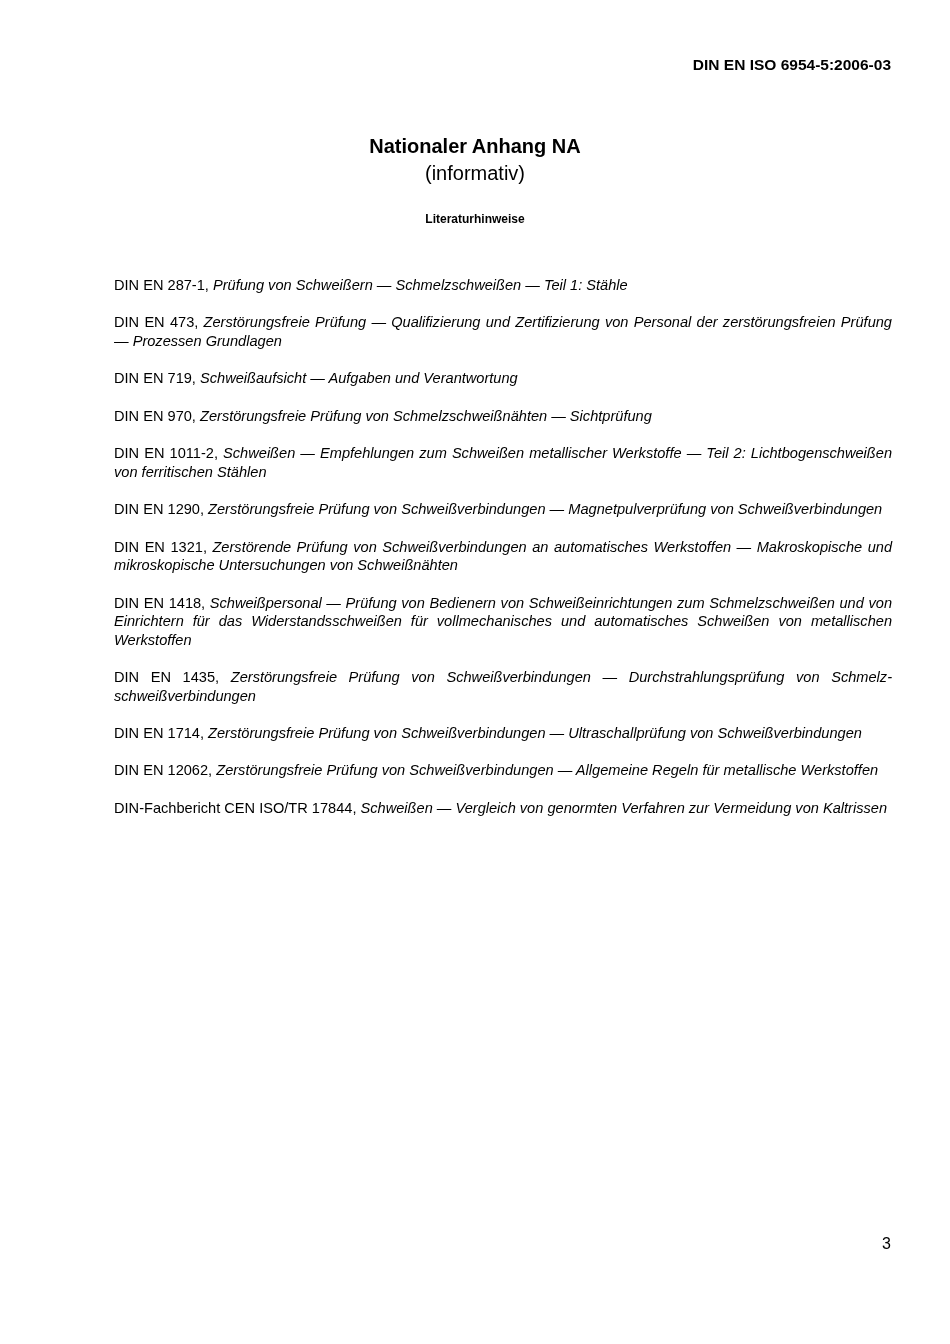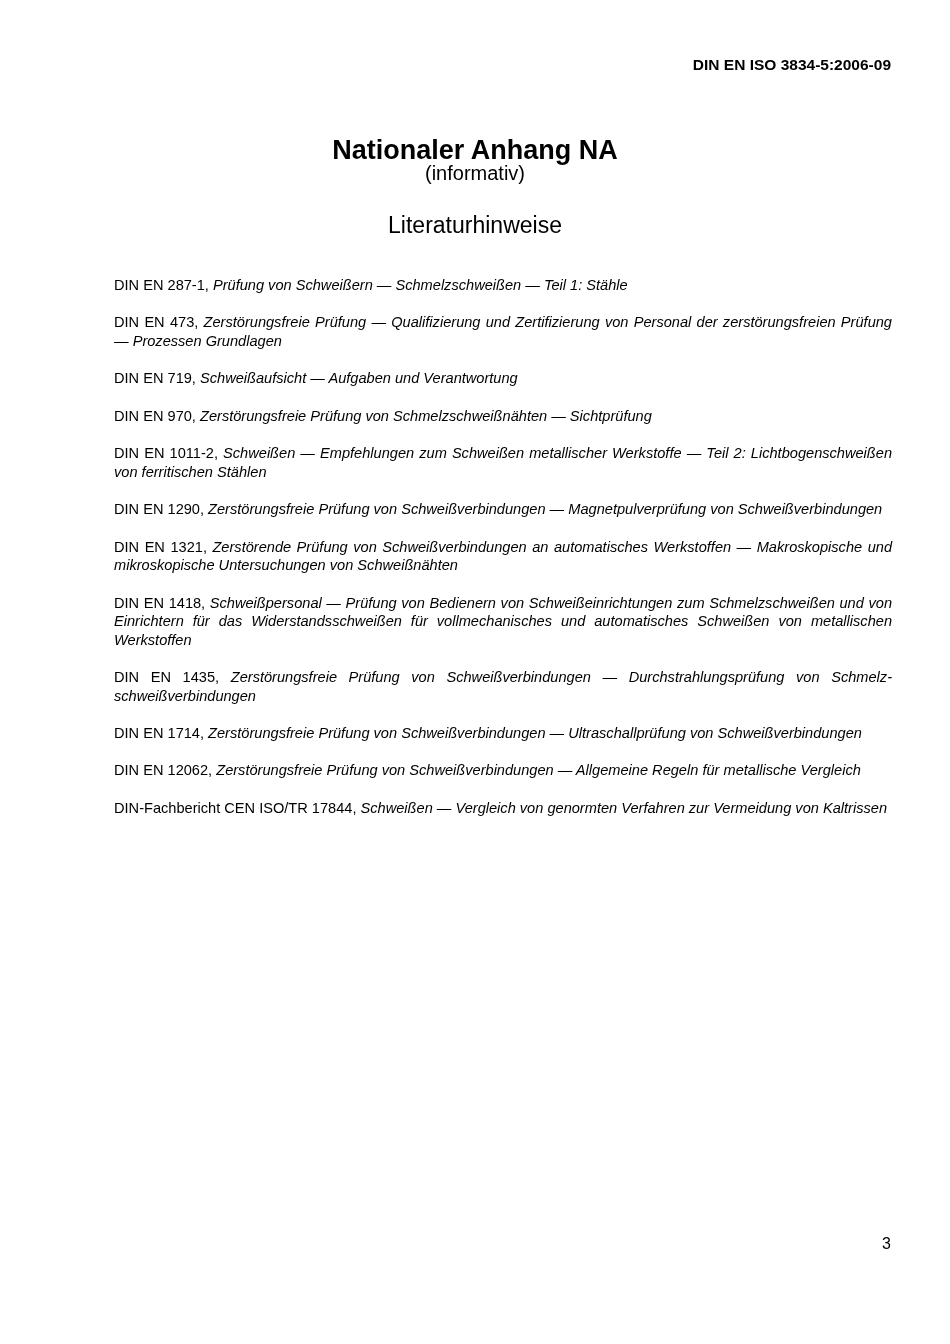--- a/index.html
+++ b/index.html
@@ -1,44 +1,44 @@
 <!DOCTYPE html>
 <html><head>
   <meta charset="utf-8">
   <style>
     html, body { margin:0; padding:0; background:#ffffff; }
     body { width:950px; height:1344px; position:relative; font-family:"Liberation Sans", sans-serif; color:#000; overflow:hidden; }
     .docid { position:absolute; right:59px; top:56px; font-weight:bold; font-size:15.5px; }
     .title { position:absolute; left:0; right:0; text-align:center; }
-    .t1 { top:135px; font-weight:bold; font-size:27px; }
+    .t1 { top:135px; font-weight:bold; font-size:20px; }
     .t2 { top:162px; font-size:20px; }
-    .t3 { top:212px; font-weight:normal; font-size:23px; }
+    .t3 { top:212px; font-weight:bold; font-size:12px; }
     .refs { position:absolute; left:114px; width:778px; top:276px; }
     .ref { font-size:14.6px; line-height:18.6px; text-align:justify; margin-bottom:18.8px; }
     .ref .id { font-style:normal;margin-top:44px; }
     .ref .ti { font-style:italic; }
     .pagenum { position:absolute; right:59px; top:1235px; font-size:16px; }
   </style>
 </head>
 <body>
 
-<div class="docid">DIN EN ISO 3834-5:2006-09</div>
+<div class="docid">DIN EN ISO 6954-5:2006-03</div>
 
 <div class="title t1">Nationaler Anhang NA</div>
 <div class="title t2">(informativ)</div>
 <div class="title t3">Literaturhinweise</div>
 
 <div class="refs">
   <div class="ref"><span class="id">DIN EN 287-1, </span><span class="ti">Prüfung von Schweißern — Schmelzschweißen — Teil 1: Stähle</span></div>
   <div class="ref"><span class="id">DIN EN 473, </span><span class="ti">Zerstörungsfreie Prüfung — Qualifizierung und Zertifizierung von Personal der zerstörungsfreien Prüfung — Prozessen Grundlagen</span></div>
   <div class="ref"><span class="id">DIN EN 719, </span><span class="ti">Schweißaufsicht — Aufgaben und Verantwortung</span></div>
   <div class="ref"><span class="id">DIN EN 970, </span><span class="ti">Zerstörungsfreie Prüfung von Schmelzschweißnähten — Sichtprüfung</span></div>
   <div class="ref"><span class="id">DIN EN 1011-2, </span><span class="ti">Schweißen — Empfehlungen zum Schweißen metallischer Werkstoffe — Teil 2: Lichtbogen­schweißen von ferritischen Stählen</span></div>
   <div class="ref"><span class="id">DIN EN 1290, </span><span class="ti">Zerstörungsfreie Prüfung von Schweißverbindungen — Magnetpulverprüfung von Schweiß­verbindungen</span></div>
   <div class="ref"><span class="id">DIN EN 1321, </span><span class="ti">Zerstörende Prüfung von Schweißverbindungen an automatisches Werkstoffen — Makroskopische und mikroskopische Untersuchungen von Schweißnähten</span></div>
   <div class="ref"><span class="id">DIN EN 1418, </span><span class="ti">Schweißpersonal — Prüfung von Bedienern von Schweißeinrichtungen zum Schmelz­schweißen und von Einrichtern für das Widerstandsschweißen für vollmechanisches und automatisches Schweißen von metallischen Werkstoffen</span></div>
   <div class="ref"><span class="id">DIN EN 1435, </span><span class="ti">Zerstörungsfreie Prüfung von Schweißverbindungen — Durchstrahlungsprüfung von Schmelz­schweißverbindungen</span></div>
   <div class="ref"><span class="id">DIN EN 1714, </span><span class="ti">Zerstörungsfreie Prüfung von Schweißverbindungen — Ultraschallprüfung von Schweißverbin­dungen</span></div>
-  <div class="ref"><span class="id">DIN EN 12062, </span><span class="ti">Zerstörungsfreie Prüfung von Schweißverbindungen — Allgemeine Regeln für metallische Vergleich</span></div>
+  <div class="ref"><span class="id">DIN EN 12062, </span><span class="ti">Zerstörungsfreie Prüfung von Schweißverbindungen — Allgemeine Regeln für metallische Werkstoffen</span></div>
   <div class="ref"><span class="id">DIN-Fachbericht CEN ISO/TR 17844, </span><span class="ti">Schweißen — Vergleich von genormten Verfahren zur Vermeidung von Kaltrissen</span></div>
 </div>
 
 <div class="pagenum">3</div>
 
 </body></html>

